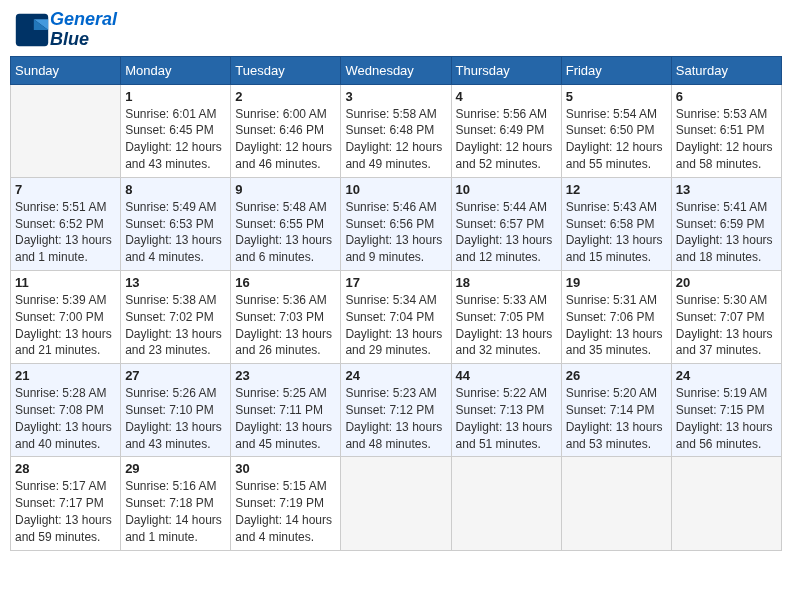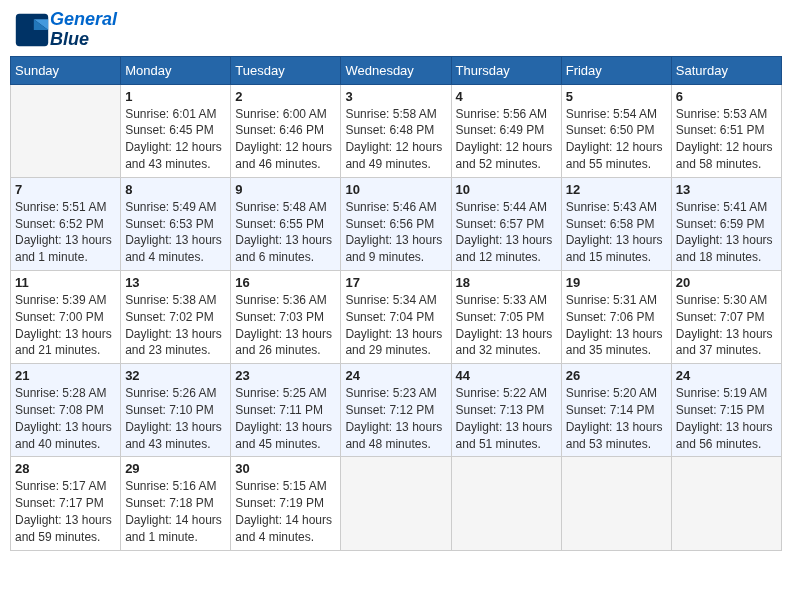--- a/index.html
+++ b/index.html
@@ -213,21 +213,21 @@
           <span class="day-number">20</span>
           <div class="day-info">Sunrise: 5:30 AM<br>Sunset: 7:07 PM<br>Daylight: 13 hours and 37 minutes.</div>
         </td>
       </tr>
       <tr>
         <td>
           <span class="day-number">21</span>
           <div class="day-info">Sunrise: 5:28 AM<br>Sunset: 7:08 PM<br>Daylight: 13 hours and 40 minutes.</div>
         </td>
         <td>
-          <span class="day-number">32</span>
+          <span class="day-number">27</span>
           <div class="day-info">Sunrise: 5:26 AM<br>Sunset: 7:10 PM<br>Daylight: 13 hours and 43 minutes.</div>
         </td>
         <td>
           <span class="day-number">23</span>
           <div class="day-info">Sunrise: 5:25 AM<br>Sunset: 7:11 PM<br>Daylight: 13 hours and 45 minutes.</div>
         </td>
         <td>
           <span class="day-number">24</span>
           <div class="day-info">Sunrise: 5:23 AM<br>Sunset: 7:12 PM<br>Daylight: 13 hours and 48 minutes.</div>
         </td>

